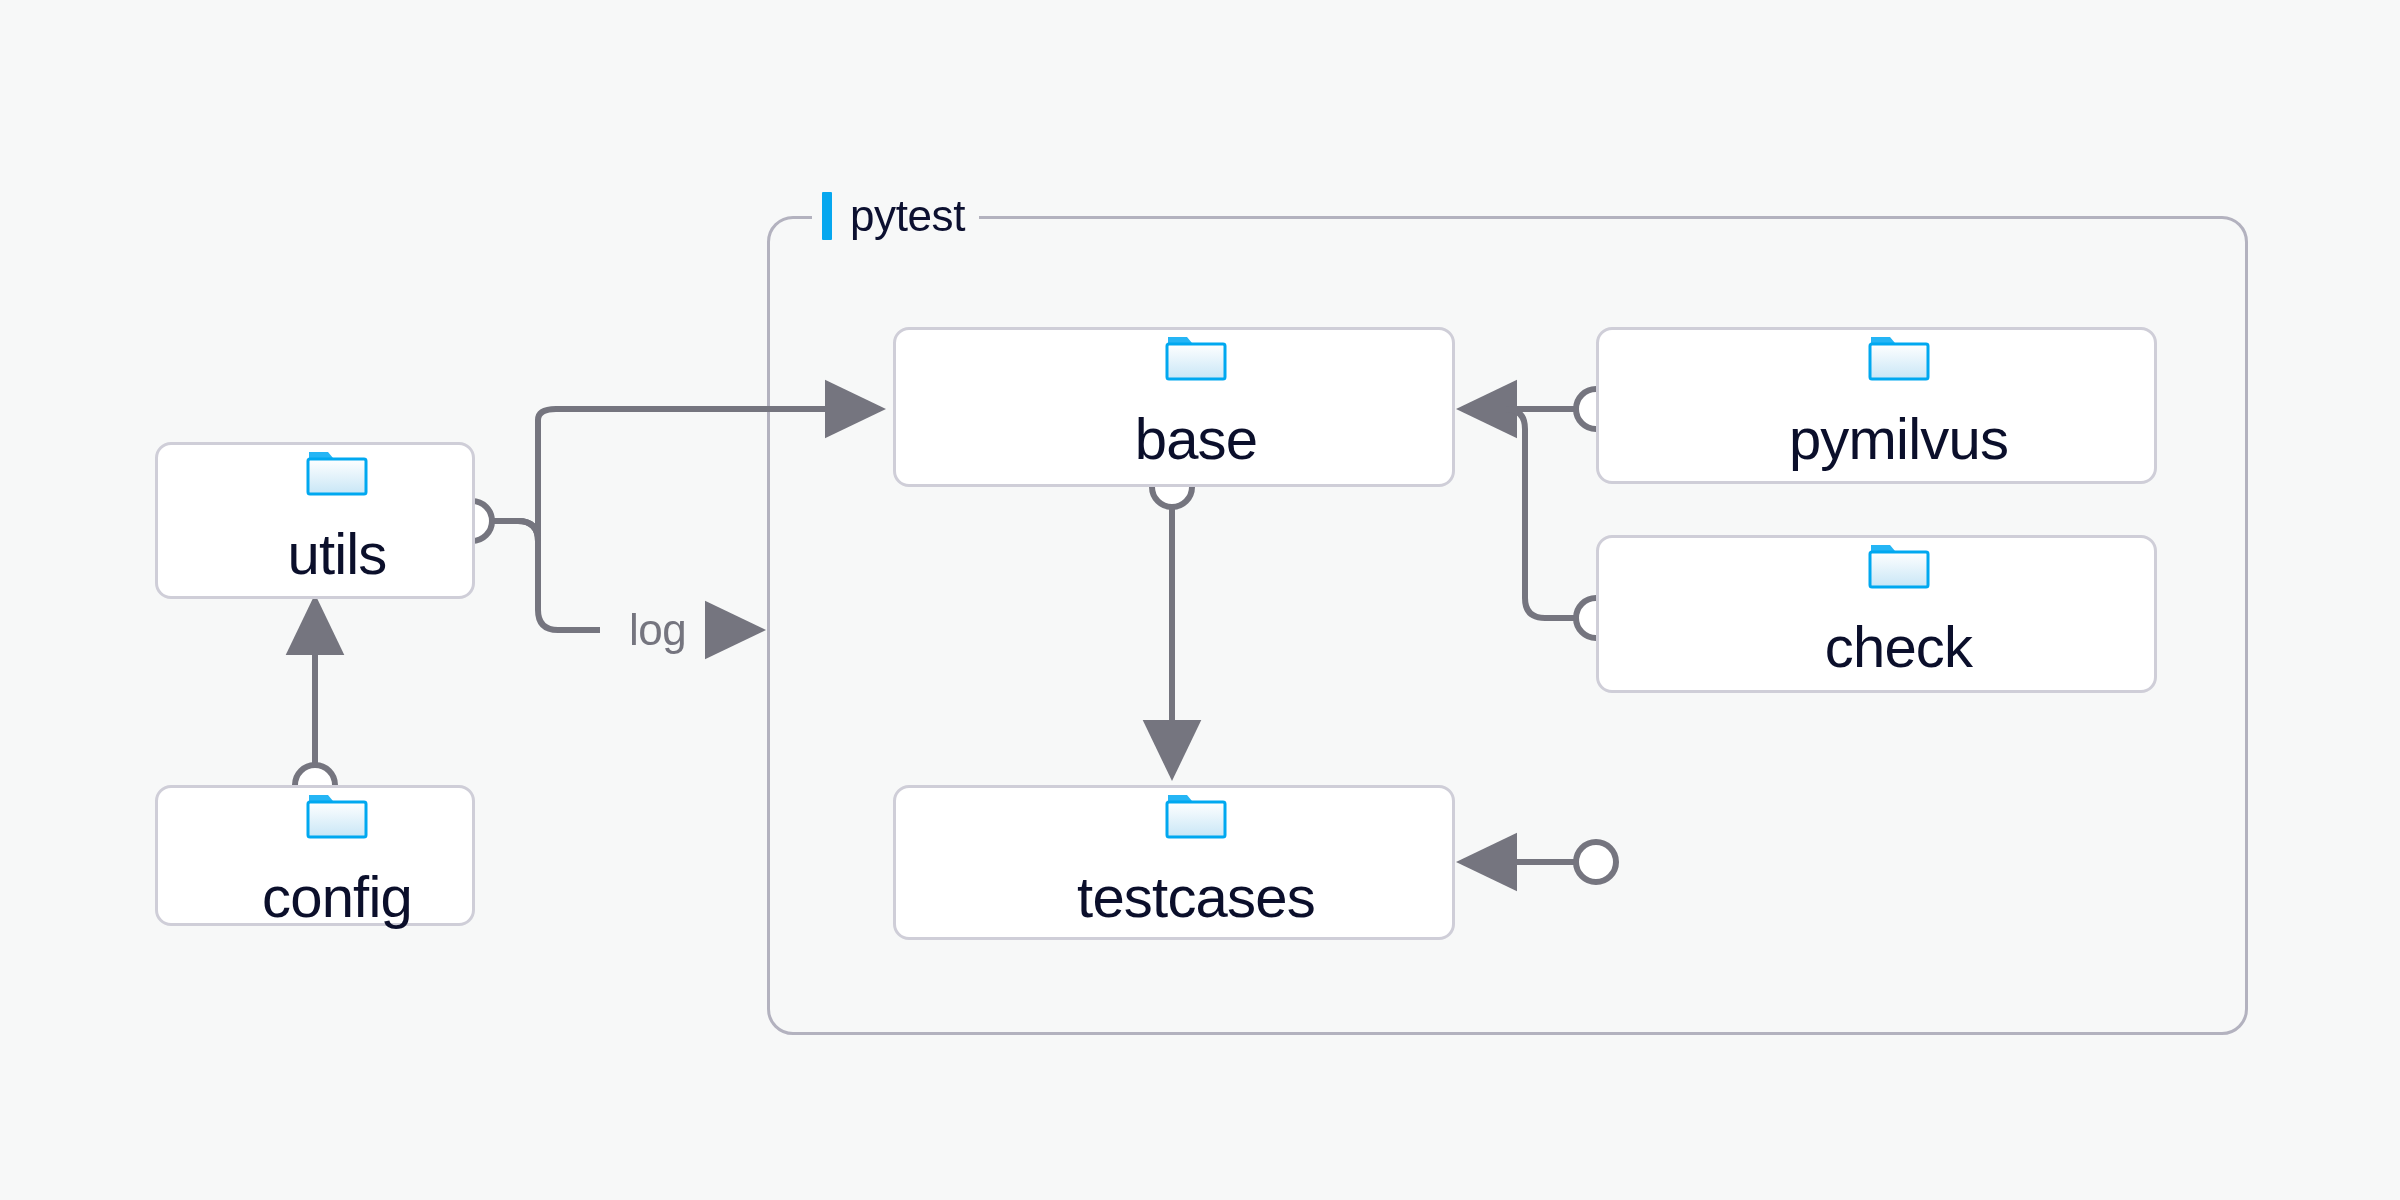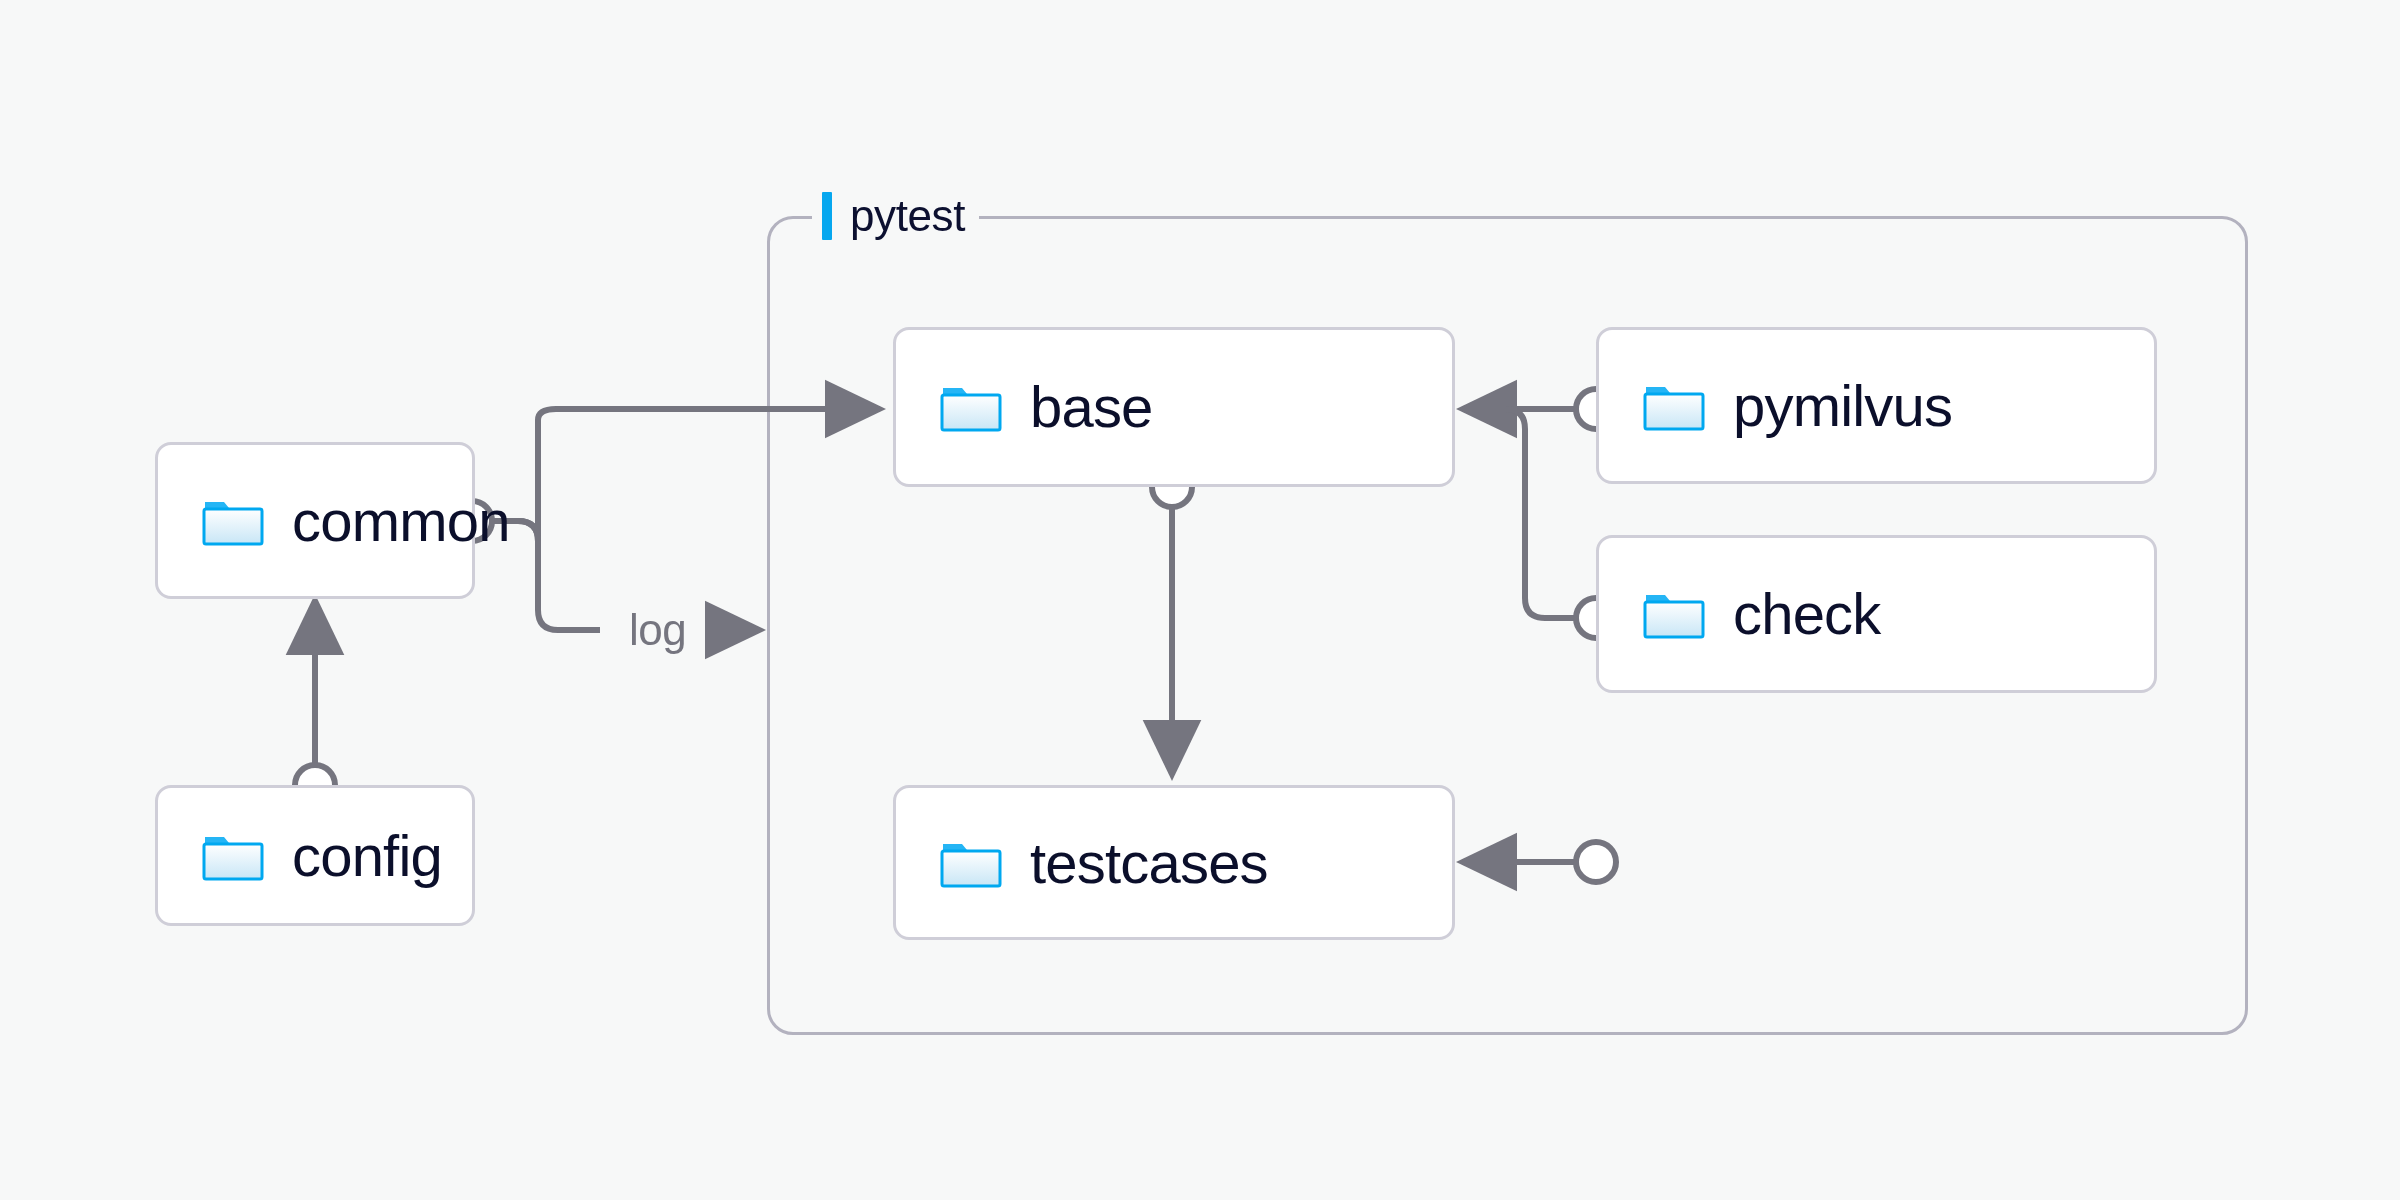--- a/index.html
+++ b/index.html
@@ -60,20 +60,21 @@
   .node {
     position: absolute;
     background: #ffffff;
     border: 3px solid #cfced8;
     border-radius: 16px;
     box-sizing: border-box;
     display: flex;
     align-items: center;
     padding-left: 44px;
     gap: 28px;
+    flex-direction: column;
   }
   .node-label {
     font-size: 58px;
     color: #0b0f2b;
     letter-spacing: -0.8px;
     line-height: 1;
     white-space: nowrap;
   }
   .folder-icon {
     width: 62px;
@@ -155,21 +156,21 @@
     <svg class="folder-icon" viewBox="0 0 62 52">
       <defs>
         <linearGradient id="fg1" x1="0" y1="0" x2="0" y2="1">
           <stop offset="0%" stop-color="#ffffff"></stop>
           <stop offset="100%" stop-color="#c8e6f6"></stop>
         </linearGradient>
       </defs>
       <path d="M3,7 h19 l5,6 h32 a2,2 0 0 1 2,2 v4 h-58 z" fill="#25b5f5"></path>
       <rect x="2" y="14" width="58" height="35" rx="2" fill="url(#fg1)" stroke="#00a8f0" stroke-width="3"></rect>
     </svg>
-    <span class="node-label">common</span>
+    <span class="node-label">utils</span>
   </div>
 
   <div class="node" style="left:155px; top:785px; width:320px; height:141px;">
     <svg class="folder-icon" viewBox="0 0 62 52">
       <path d="M3,7 h19 l5,6 h32 a2,2 0 0 1 2,2 v4 h-58 z" fill="#25b5f5"></path>
       <rect x="2" y="14" width="58" height="35" rx="2" fill="url(#fg1)" stroke="#00a8f0" stroke-width="3"></rect>
     </svg>
     <span class="node-label">config</span>
   </div>
 

